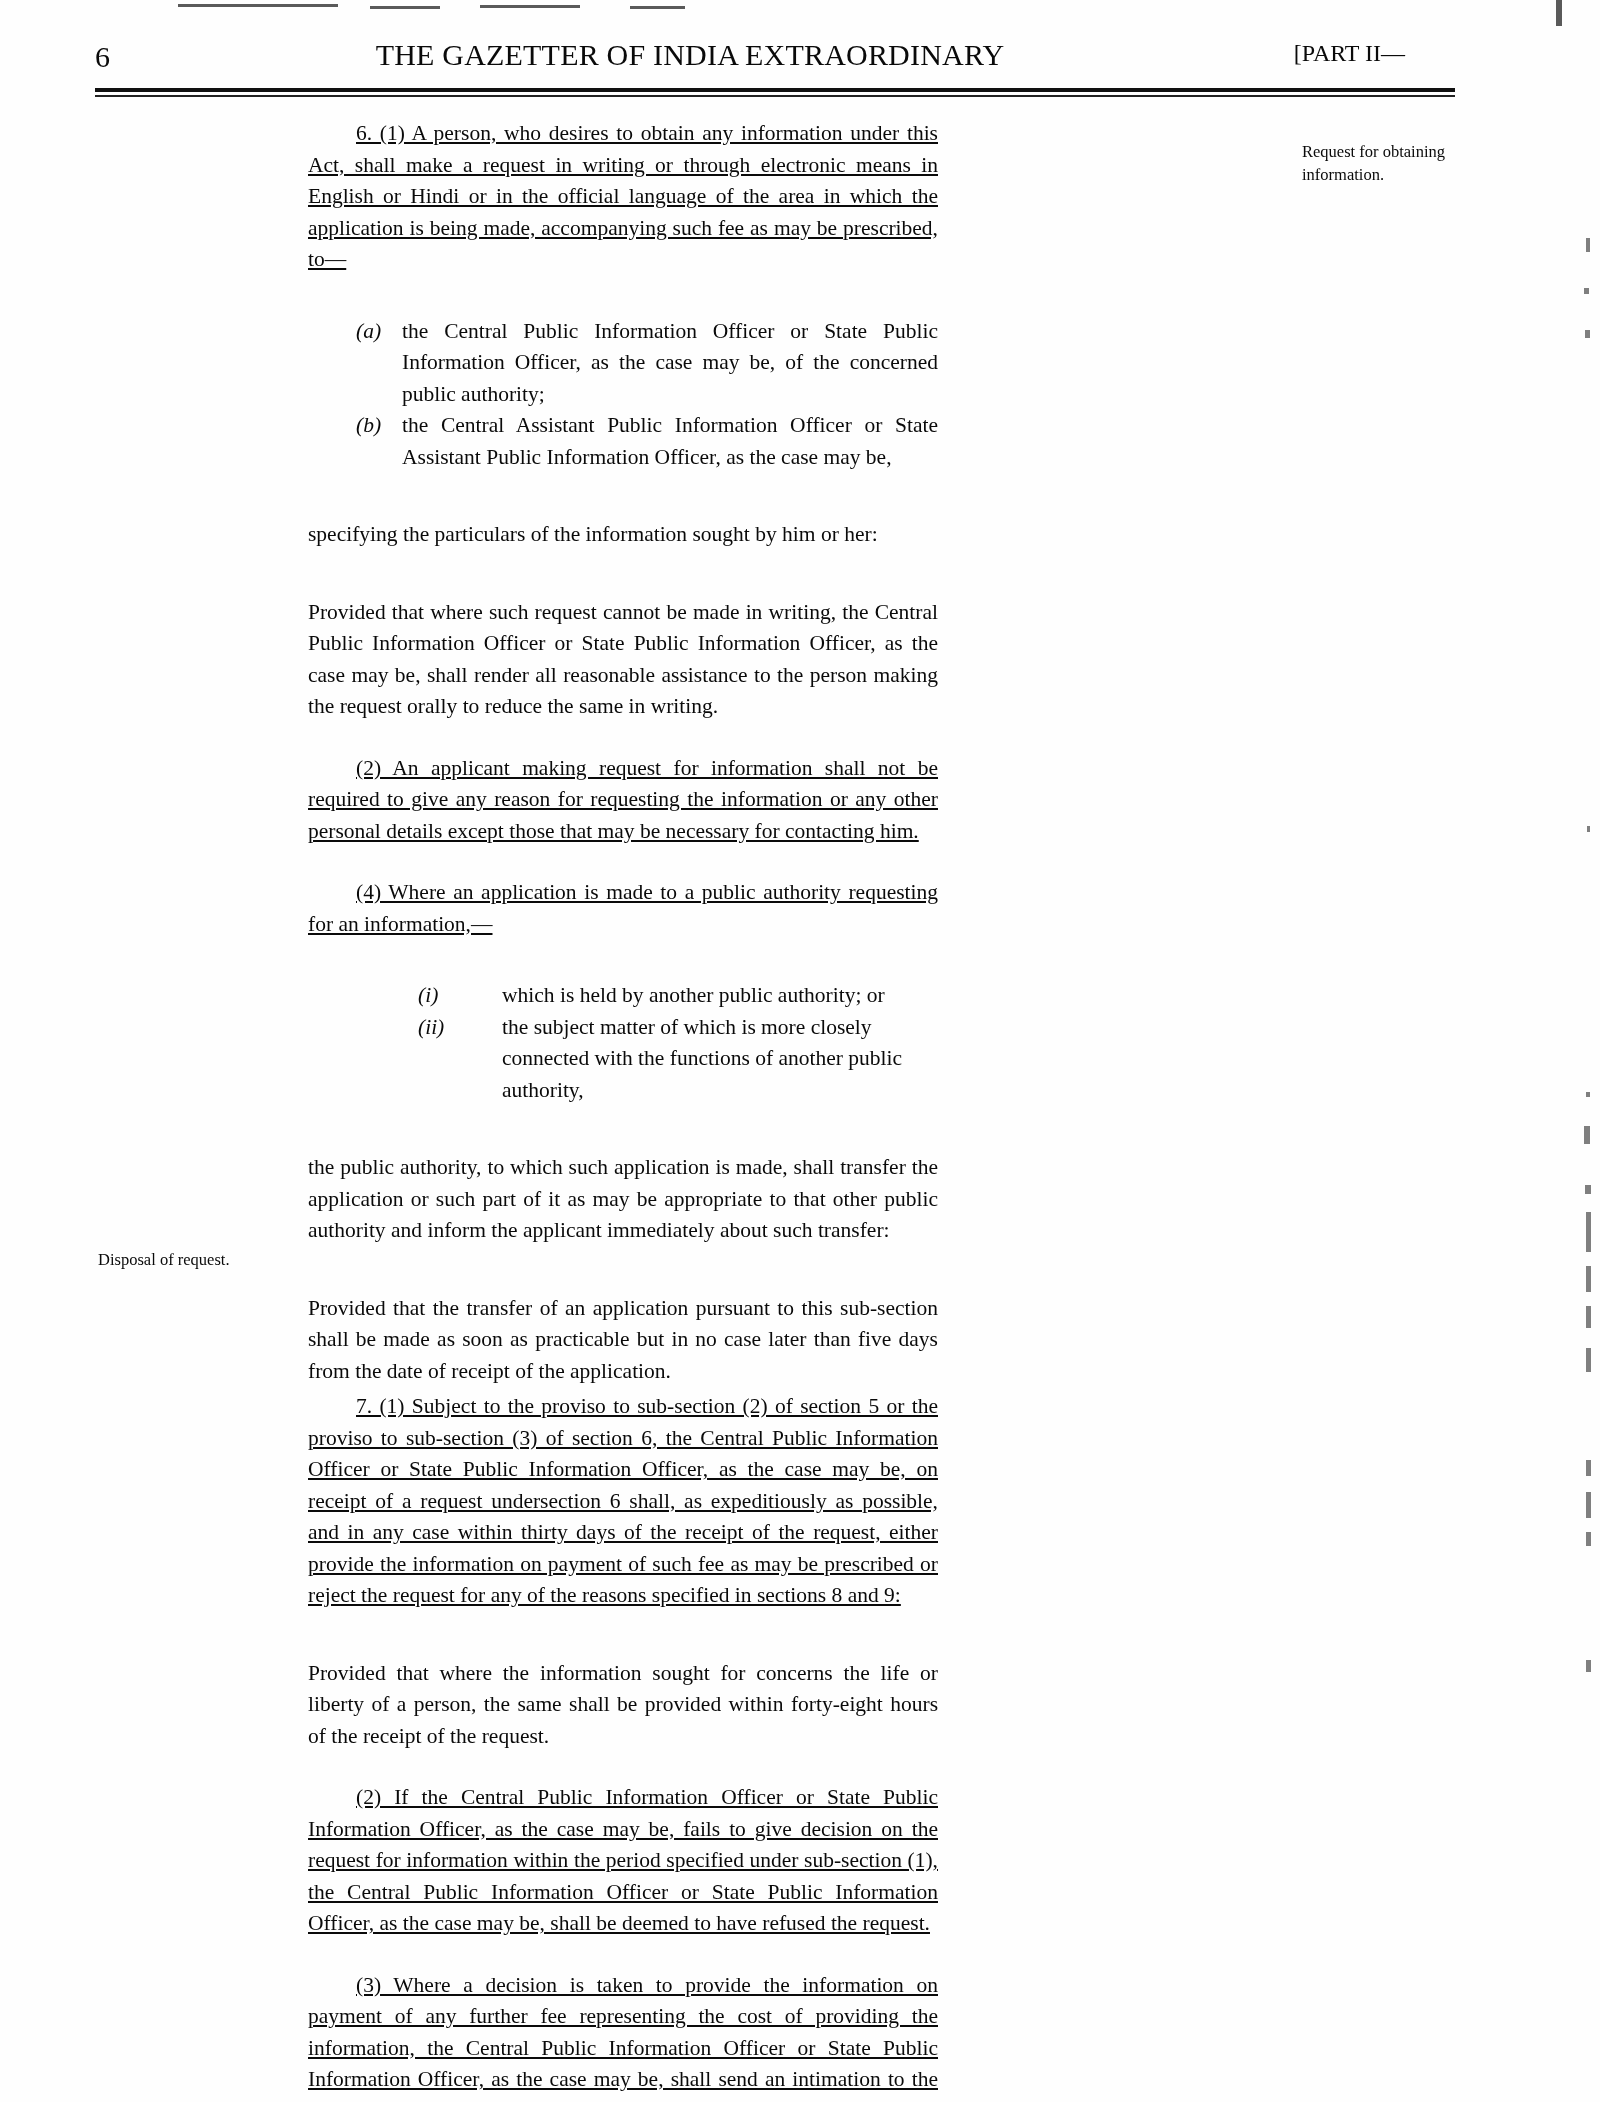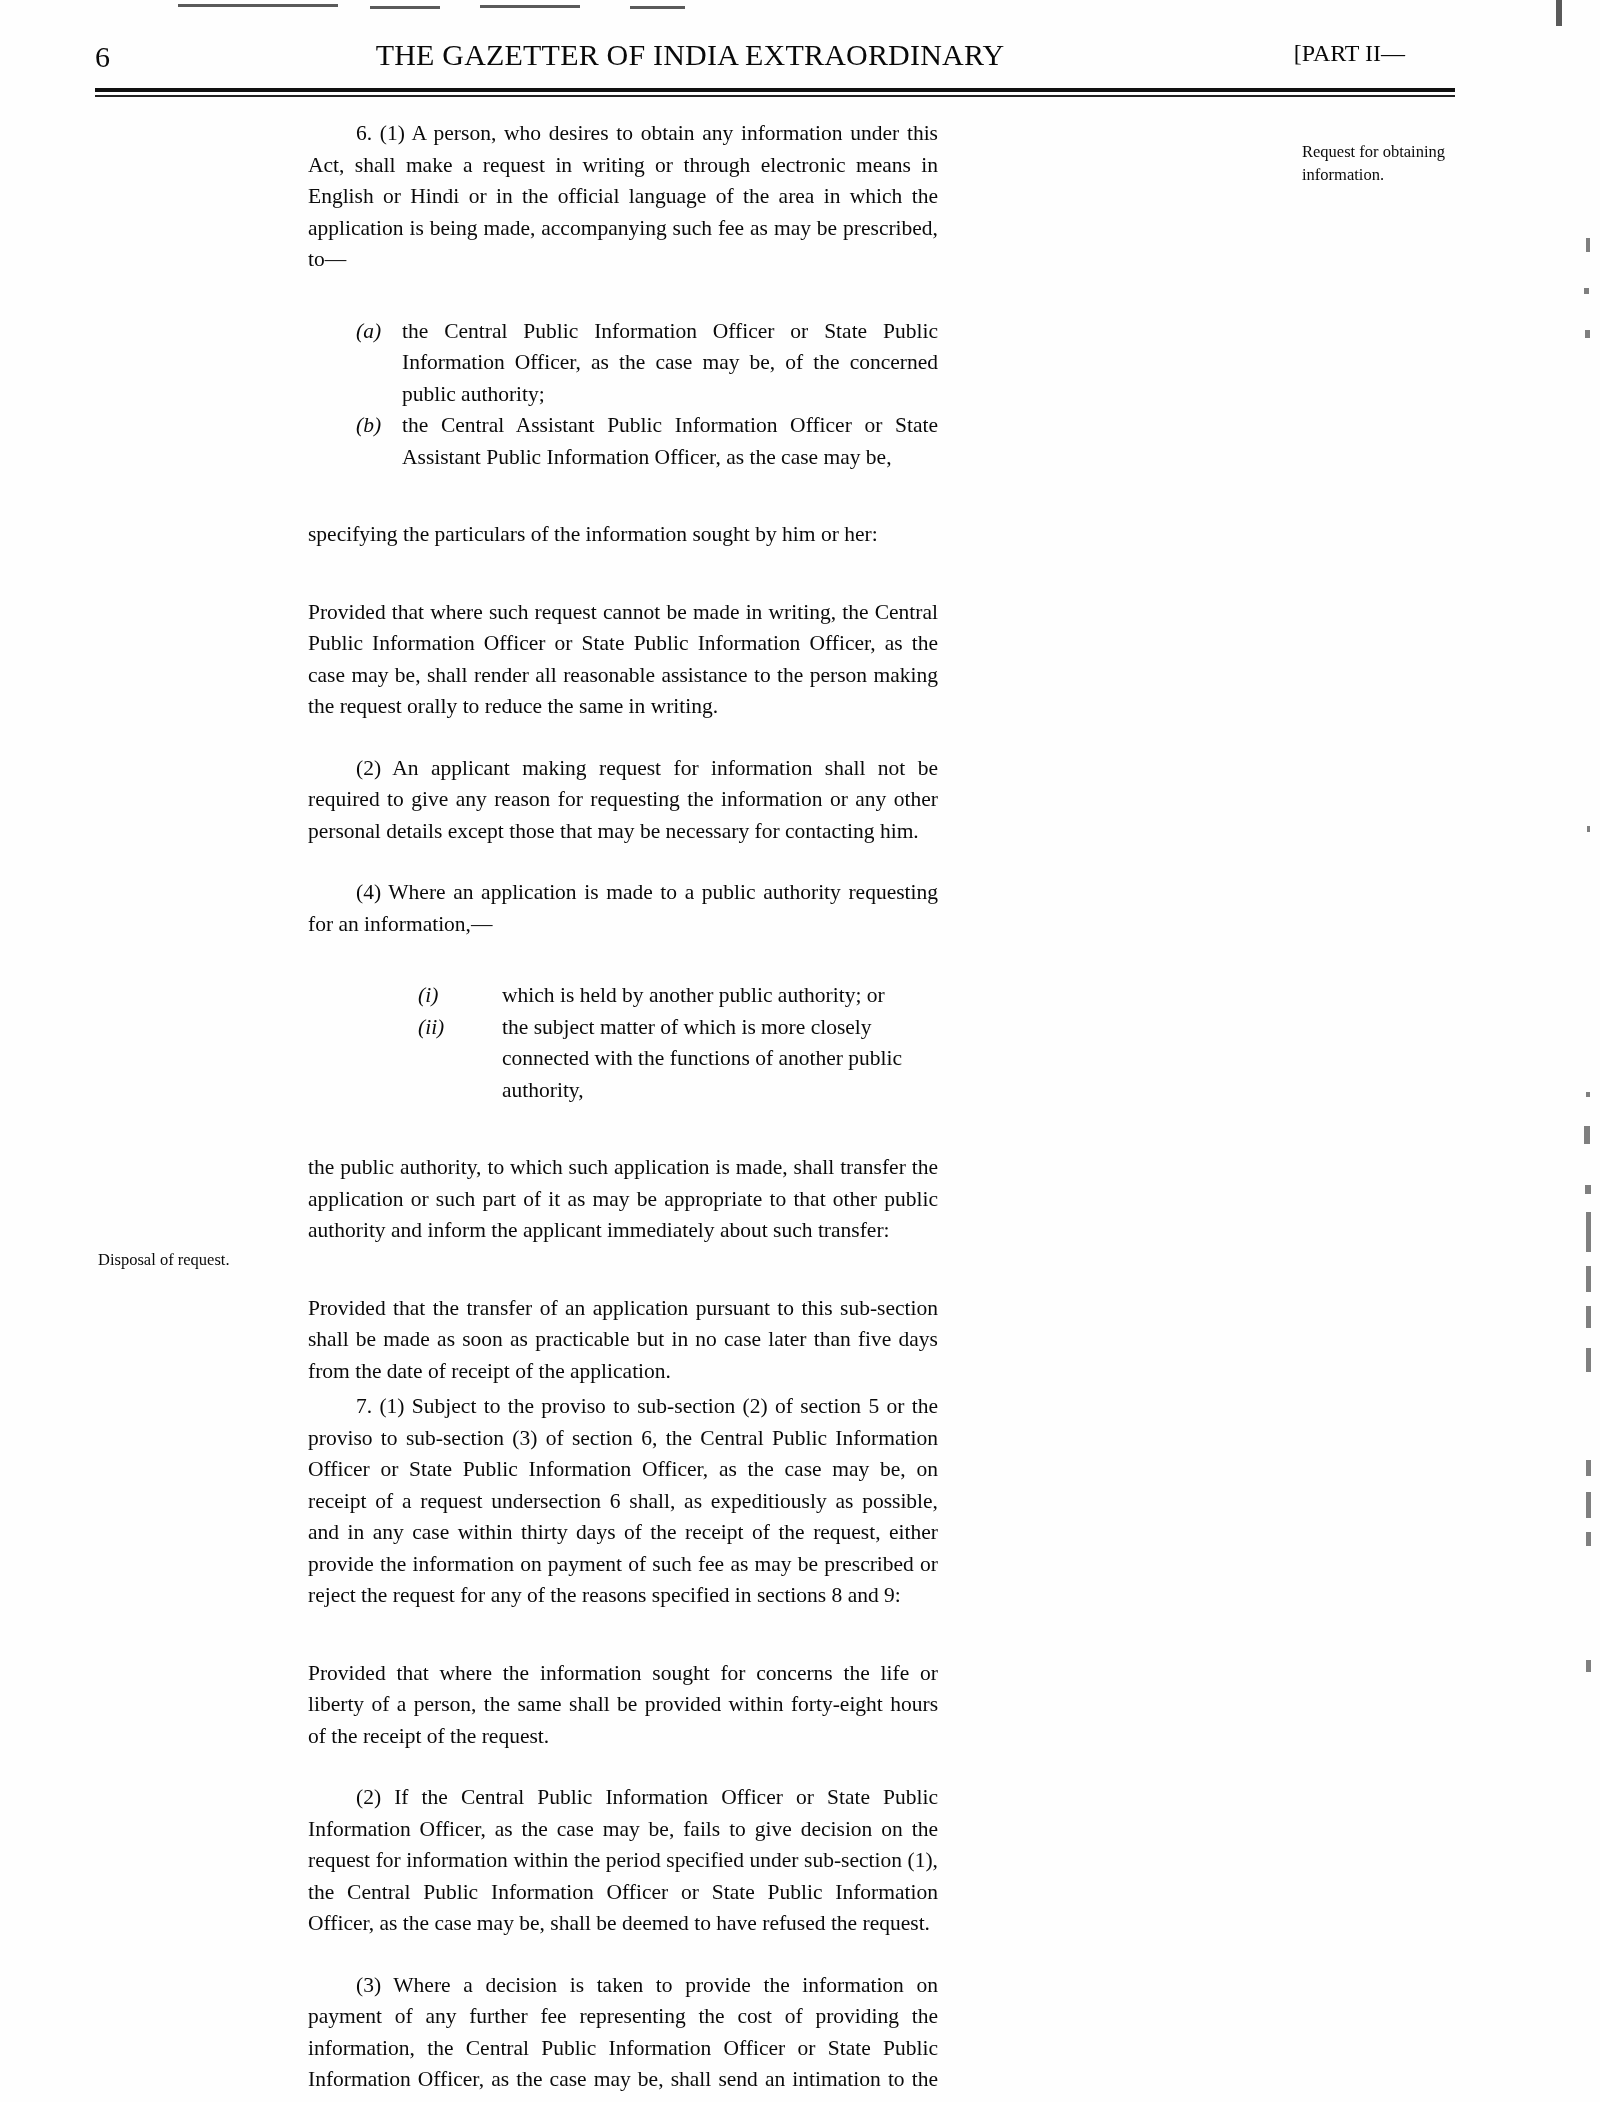--- a/index.html
+++ b/index.html
@@ -89,21 +89,21 @@
     width: 630px;
   }
   p {
     margin: 0;
     font-size: 21.5px;
     line-height: 31.5px;
     text-align: justify;
     text-justify: inter-word;
   }
   p.noindent { text-indent: 0; margin-top: 16px; }
-  p.indent   { text-indent: 48px; }
+  p.indent   { text-indent: 48px; text-decoration: underline; }
   .gap-md { height: 30px; }
   .gap-lg { height: 40px; }
   .tight  { height: 4px; }
 
   
   .clause-list {
     margin: 0;
     padding: 0;
   }
   .clause {

